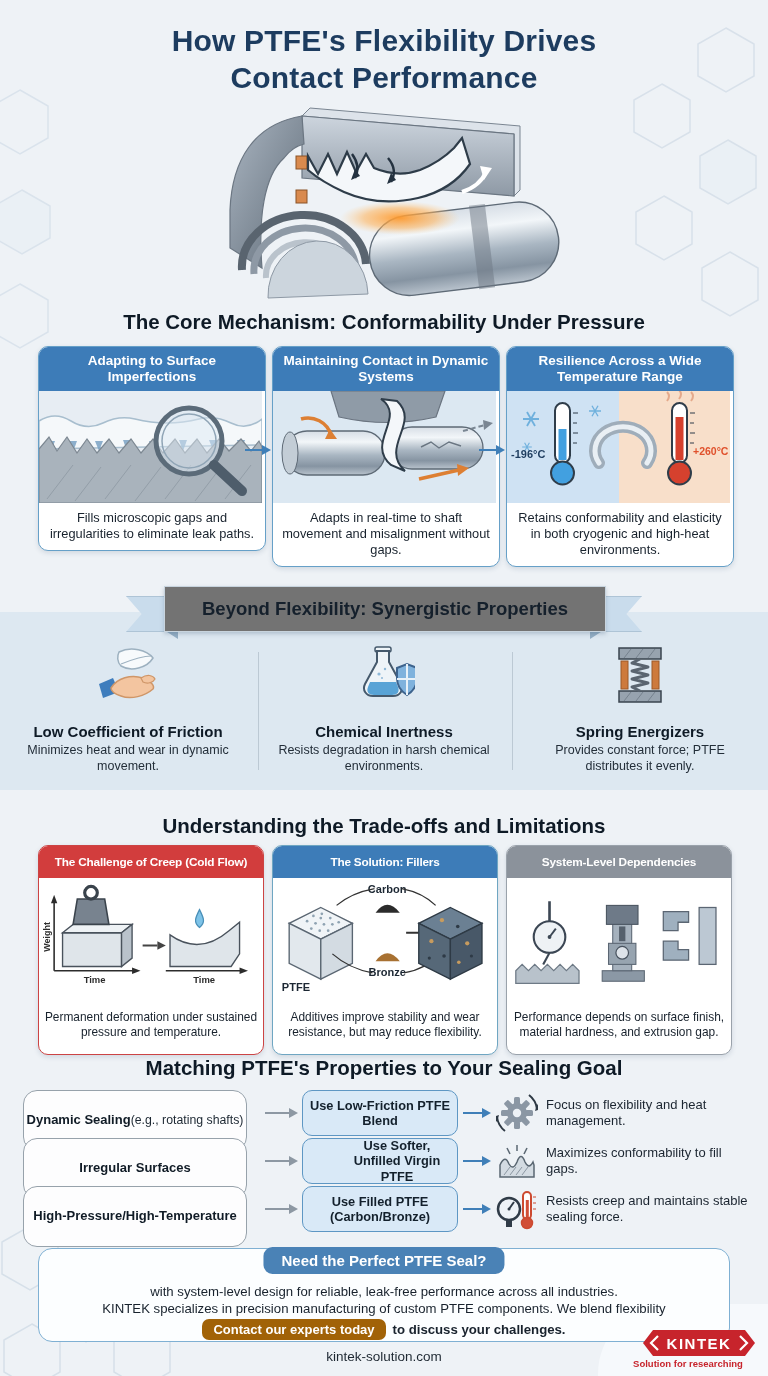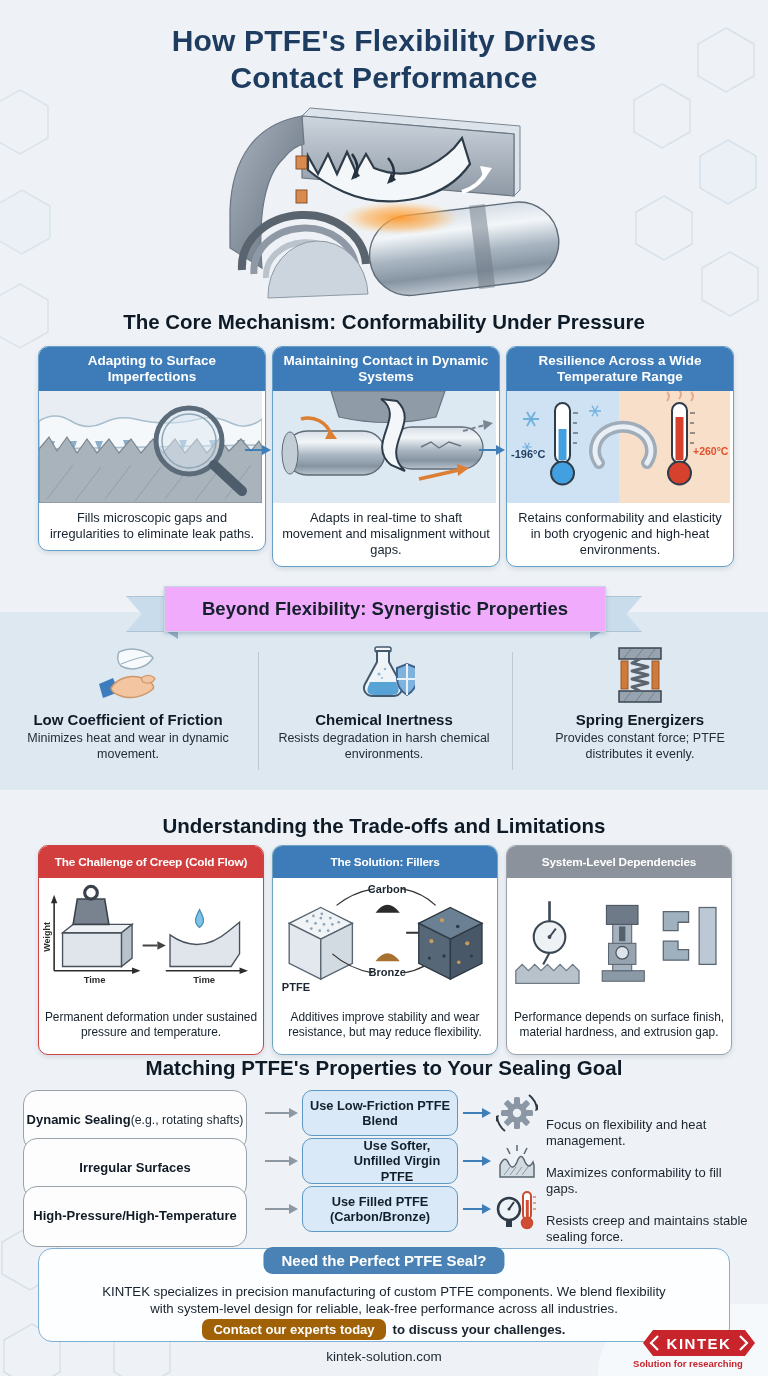--- a/index.html
+++ b/index.html
@@ -22,35 +22,35 @@
   .card-h{background:#3d7cb8;color:#fff;font-weight:700;font-size:13.5px;line-height:1.2;
           display:flex;align-items:center;justify-content:center;text-align:center;
           min-height:44px;padding:3px 10px;box-sizing:border-box;}
   .card-img{display:block;}
   .card-cap{font-size:12.8px;line-height:1.24;text-align:center;color:#18222d;padding:7px 8px 8px;font-weight:500;}
 
   .flow-arrow{position:absolute;z-index:2;}
 
   
   .band{left:0;top:612px;width:768px;height:178px;background:#dde8f1;z-index:1;}
-  .ribbon-box{left:164px;top:586px;width:440px;height:44px;background:#f0abfc;border:1px solid #c8d4de;
+  .ribbon-box{left:164px;top:586px;width:440px;height:44px;background:#737373;border:1px solid #c8d4de;
               box-shadow:0 2px 4px rgba(50,80,110,.25);display:flex;align-items:center;justify-content:center;
               font-size:18.5px;font-weight:800;color:#15202c;z-index:3;}
   .ribbon-tail{position:absolute;top:596px;width:46px;height:36px;background:#c9dcec;border:1px solid #aec4d6;
                box-sizing:border-box;z-index:2;}
   .tail-l{left:126px;clip-path:polygon(0 0,100% 0,100% 100%,0 100%,34% 50%);}
   .tail-r{left:596px;clip-path:polygon(0 0,100% 0,66% 50%,100% 100%,0 100%);}
   .ribbon-fold{position:absolute;top:630px;width:14px;height:9px;background:#93aec4;z-index:2;}
   .fold-l{left:164px;clip-path:polygon(0 0,100% 0,100% 100%);}
   .fold-r{left:590px;clip-path:polygon(0 0,100% 0,0 100%);}
 
   .syn-col{position:absolute;top:640px;width:236px;height:150px;display:flex;flex-direction:column;
            align-items:center;z-index:2;}
   .syn-icon{height:66px;display:flex;align-items:flex-end;}
-  .syn-title{font-size:15px;font-weight:800;color:#0e1a26;margin-top:5px;}
+  .syn-title{font-size:15px;font-weight:800;color:#0e1a26;margin-top:17px;}
   .syn-cap{font-size:12.5px;line-height:1.25;color:#232e39;text-align:center;width:212px;margin-top:3px;}
   .syn-div{position:absolute;top:652px;width:1px;height:118px;background:#bcc9d4;z-index:2;}
 
   
   .tcard{position:absolute;top:845px;width:226px;background:#fff;border-radius:10px;overflow:hidden;
          box-shadow:0 2px 5px rgba(40,70,100,.15);z-index:2;box-sizing:border-box;}
   .tcard .t-h{color:#fff;font-weight:700;font-size:11.8px;letter-spacing:-.2px;min-height:28px;display:flex;
               align-items:center;justify-content:center;text-align:center;padding:2px 6px;}
   .t-red{border:1.6px solid #cc4444;} .t-red .t-h{background:#d23d3d;}
   .t-blue{border:1.6px solid #6fa6c2;} .t-blue .t-h{background:#3d7cb8;}
@@ -62,21 +62,21 @@
   .m-goal{position:absolute;left:23px;width:224px;height:61px;background:#fdfdfe;border:1.4px solid #97a2ab;
           border-radius:14px;display:flex;align-items:center;justify-content:center;
           z-index:2;box-sizing:border-box;}
   .m-goal .g1{font-size:13px;font-weight:800;color:#101b26;line-height:1.15;}
   .m-goal .g2{font-size:12.3px;color:#1c2732;line-height:1.15;}
   .m-sol{position:absolute;left:302px;width:156px;height:46px;background:#d9e9f7;border:1.4px solid #5e97c4;
          border-radius:10px;display:flex;align-items:center;justify-content:center;text-align:center;
          font-size:12.8px;font-weight:800;color:#13202c;line-height:1.18;z-index:2;box-sizing:border-box;
          padding:2px 6px;}
   .m-benefit{position:absolute;left:546px;width:204px;height:46px;display:flex;align-items:center;
-             font-size:13px;color:#1b2530;line-height:1.2;z-index:2;margin-top:20px;}
+             font-size:13px;color:#1b2530;line-height:1.2;z-index:2;}
   .m-icon{position:absolute;left:496px;width:42px;height:46px;display:flex;align-items:center;z-index:2;}
 
   
   .cta-box{left:38px;top:1248px;width:692px;height:94px;background:#fcfeff;border:1.6px solid #7fb0d3;
            border-radius:14px;z-index:2;box-sizing:border-box;}
   .cta-pill{position:absolute;left:50%;transform:translateX(-50%);top:-2px;background:#4a82b6;color:#fff;
             font-size:15px;font-weight:800;padding:5px 18px;border-radius:9px;white-space:nowrap;}
   .cta-body{position:absolute;left:0;top:34px;width:100%;text-align:center;font-size:13.2px;line-height:17px;color:#18222d;}
   .cta-contact{position:absolute;left:0;top:70px;width:100%;display:flex;align-items:center;justify-content:center;gap:7px;}
   .contact-pill{background:#a16207;color:#fff;font-weight:800;font-size:13px;padding:3px 11px;border-radius:7px;cursor:pointer;}
@@ -568,22 +568,22 @@
           <line x1="37" y1="16" x2="40" y2="16"></line>
           <line x1="37" y1="22" x2="40" y2="22"></line>
         </g>
     </svg>
   </div>
   <div class="m-benefit" style="top:1186px;">Resists creep and maintains stable sealing force.</div>
 
   <div class="abs cta-box">
     <div class="cta-pill">Need the Perfect PTFE Seal?</div>
     <div class="cta-body">
+      <div>with system-level design for reliable, leak-free performance across all industries.</div>
       <div>KINTEK specializes in precision manufacturing of custom PTFE components. We blend flexibility</div>
-      <div>with system-level design for reliable, leak-free performance across all industries.</div>
     </div>
     <div class="cta-contact">
       <span class="contact-pill">Contact our experts today</span>
       <span class="contact-rest">to discuss your challenges.</span>
     </div>
   </div>
 
   <div class="abs swoosh"></div>
   <div class="abs website">kintek-solution.com</div>
   <svg class="abs" style="left:643px;top:1330px;z-index:2;" width="112" height="26" viewBox="0 0 112 26">

